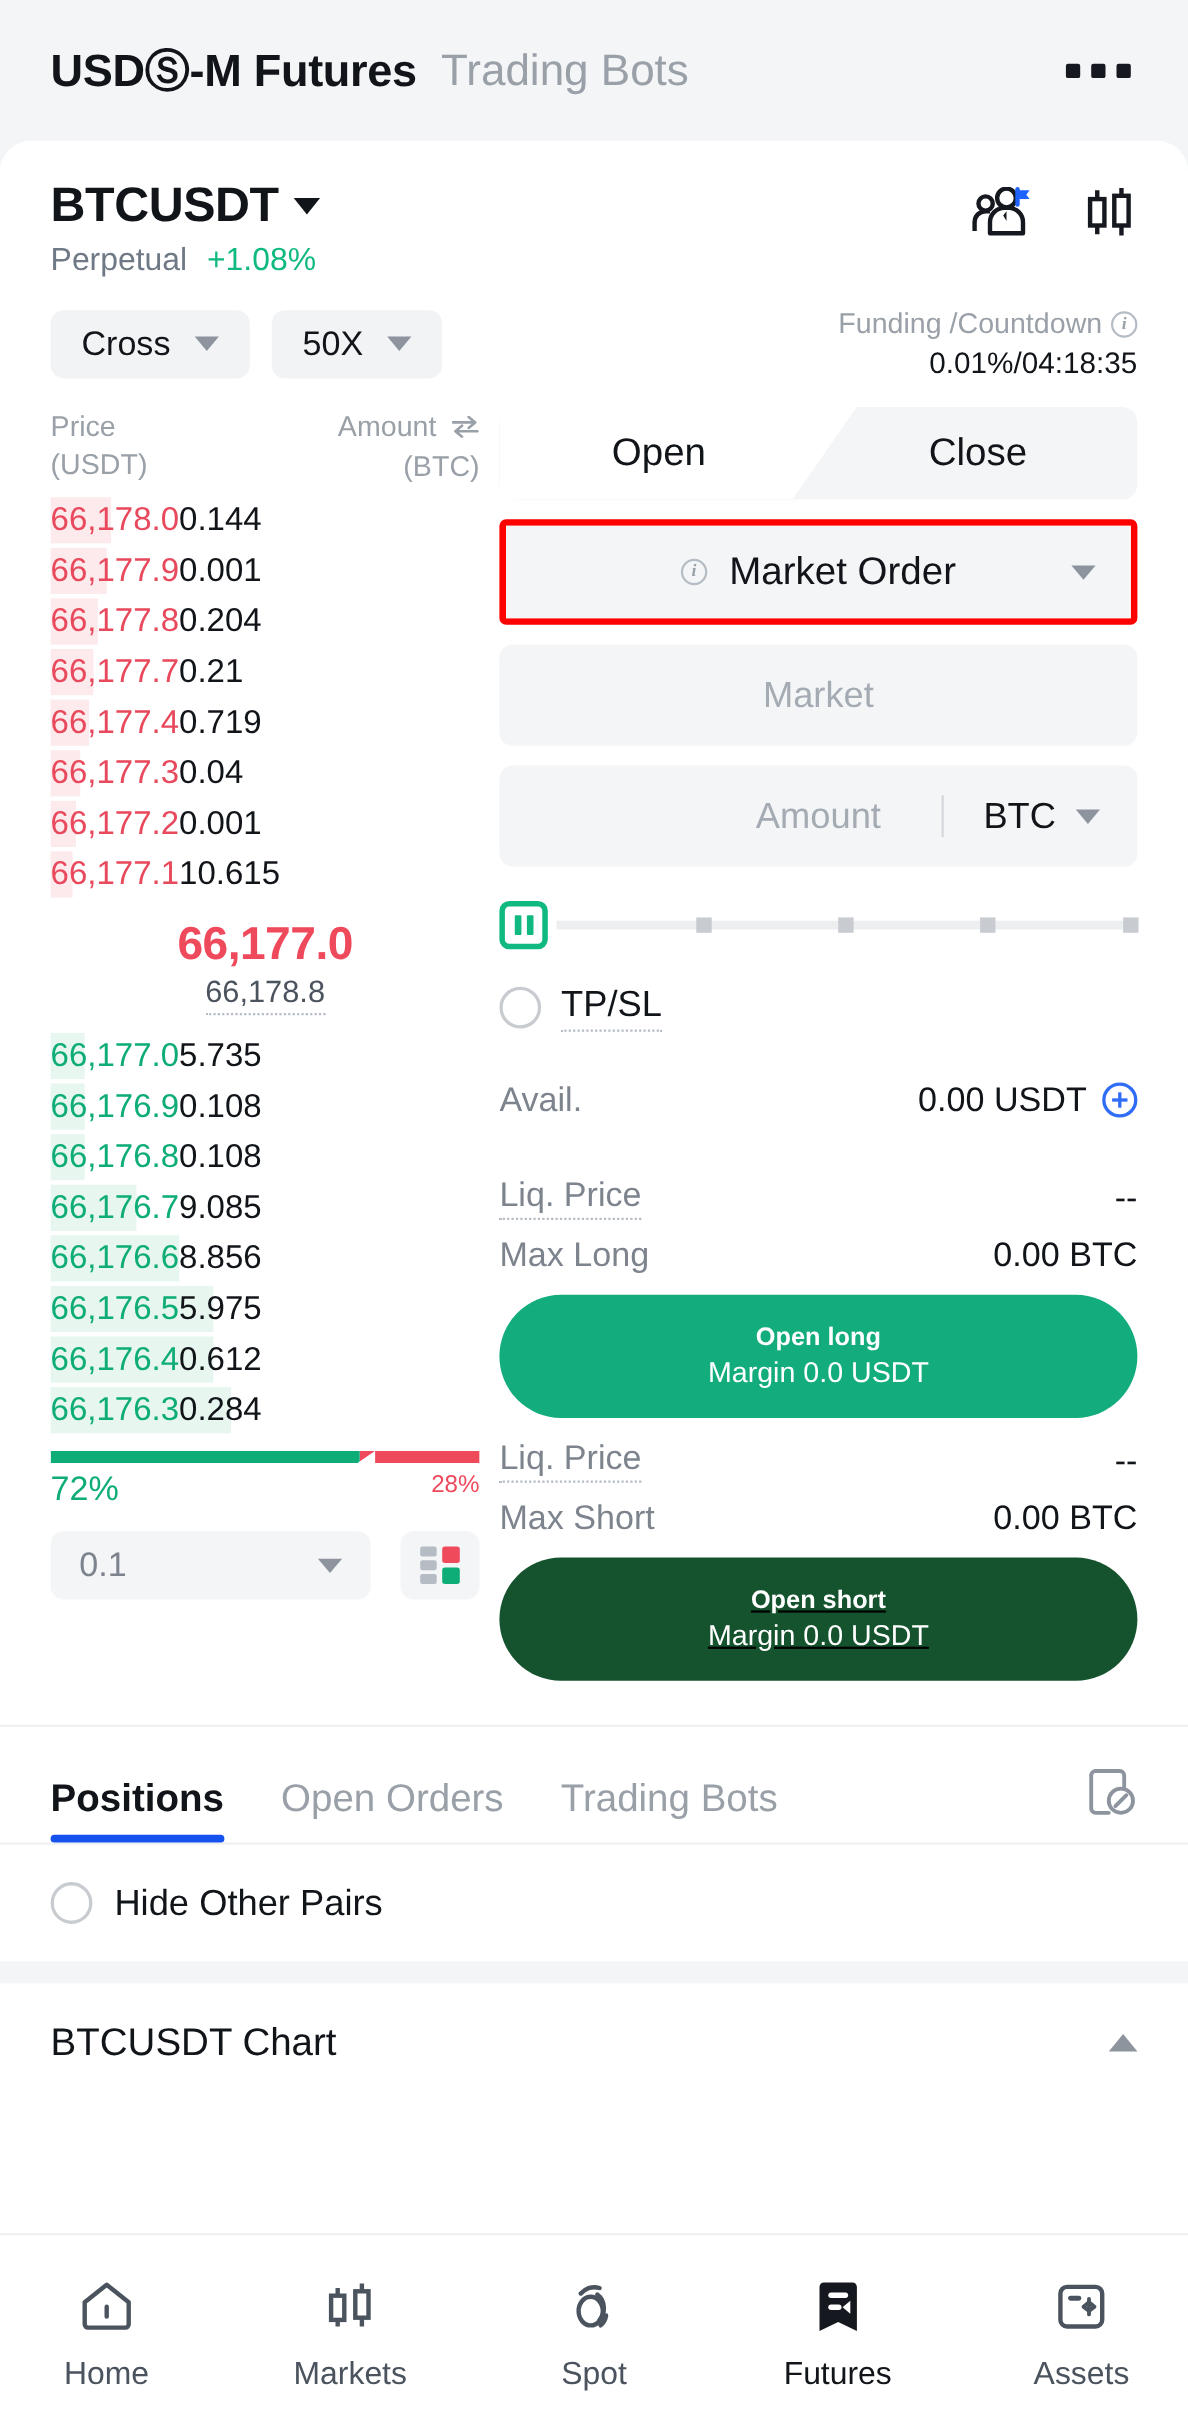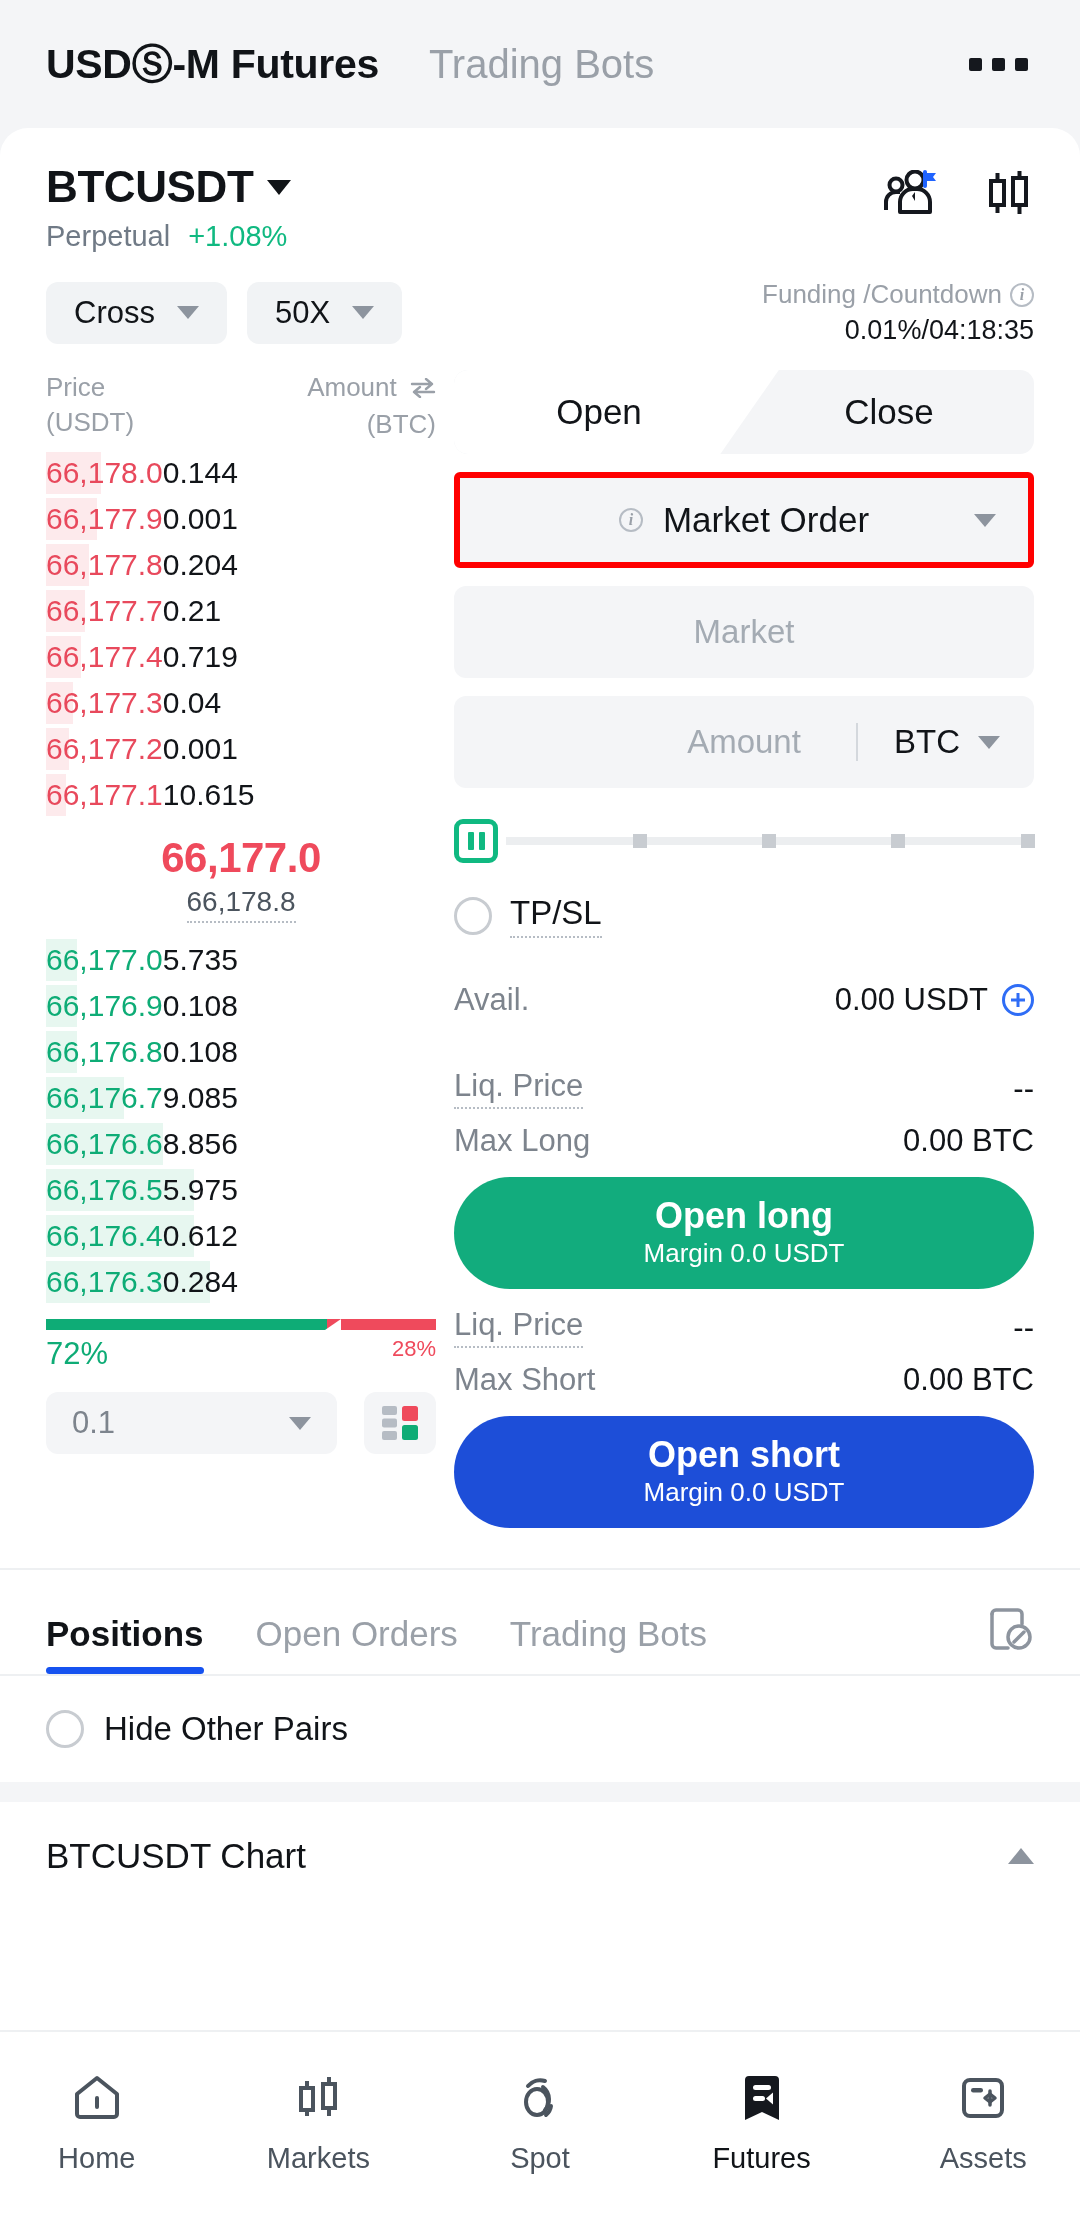--- a/index.html
+++ b/index.html
@@ -7,21 +7,21 @@
     width: 1080px; height: 2214px;
     font-family: "Liberation Sans", sans-serif;
     background: #f4f5f7;
     -webkit-font-smoothing: antialiased;
   }
   .phone { width: 1080px; height: 2214px; position: relative; overflow: hidden; background: #f4f5f7; }
 
   
   .topbar {
     height: 128px; display: flex; align-items: center;
-    padding: 0 46px; background: #f4f5f7; gap: 50px;
+    padding: 0 46px; background: #f4f5f7; gap: 22px;
   }
   .topbar-title { font-size: 41px; font-weight: 700; color: #111418; letter-spacing: -0.3px; white-space: nowrap; }
   .topbar-title .usds { display: inline-block; }
   .topbar-tab { font-size: 40px; color: #9aa0a8; font-weight: 400; white-space: nowrap; }
   .topbar-spacer { flex: 1; }
   .dots { display: flex; gap: 10px; align-items: center; padding: 20px 6px; }
   .dots i { width: 13px; height: 13px; background: #15181e; display: block; border-radius: 2px; }
 
   
   .sheet {
@@ -129,22 +129,22 @@
   .avail-row .v { display: flex; align-items: center; gap: 14px; }
   .plus-circ { width: 32px; height: 32px; border: 3px solid #2f6df6; border-radius: 50%; position: relative; }
   .plus-circ:before, .plus-circ:after { content:""; position:absolute; background:#2f6df6; }
   .plus-circ:before { left: 50%; top: 6px; bottom: 6px; width: 3px; transform: translateX(-50%); }
   .plus-circ:after { top: 50%; left: 6px; right: 6px; height: 3px; transform: translateY(-50%); }
 
   .liq-block { margin-top: 50px; }
   .liq-block .kv + .kv { margin-top: 14px; }
   .act-btn { height: 112px; border-radius: 56px; display: flex; flex-direction: column; align-items: center; justify-content: center; margin-top: 18px; }
   .act-btn.long { background: #12ac7d; }
-  .act-btn.short { background: #1d4ed8; }
-  .act-btn .t1 { font-size: 36px; color: #fff; font-weight: 700; line-height: 1.05; }
+  .act-btn.short { background: #14532d; text-decoration: underline; }
+  .act-btn .t1 { font-size: 23px; color: #fff; font-weight: 700; line-height: 1.05; }
   .act-btn .t2 { font-size: 26px; color: #fff; margin-top: 4px; }
   .act-btn .t2 b { font-weight: 400; }
   .liq-block2 { margin-top: 18px; }
   .liq-block2 .kv + .kv { margin-top: 14px; }
 
   
   .pos-sep { height: 2px; background: #eef0f2; margin-top: 40px; }
   .pos-tabs { display: flex; align-items: flex-end; padding: 36px 46px 0 46px; gap: 52px; }
   .pos-tab { font-size: 35px; color: #9aa0a8; padding-bottom: 20px; position: relative; }
   .pos-tab.active { color: #111418; font-weight: 700; }

